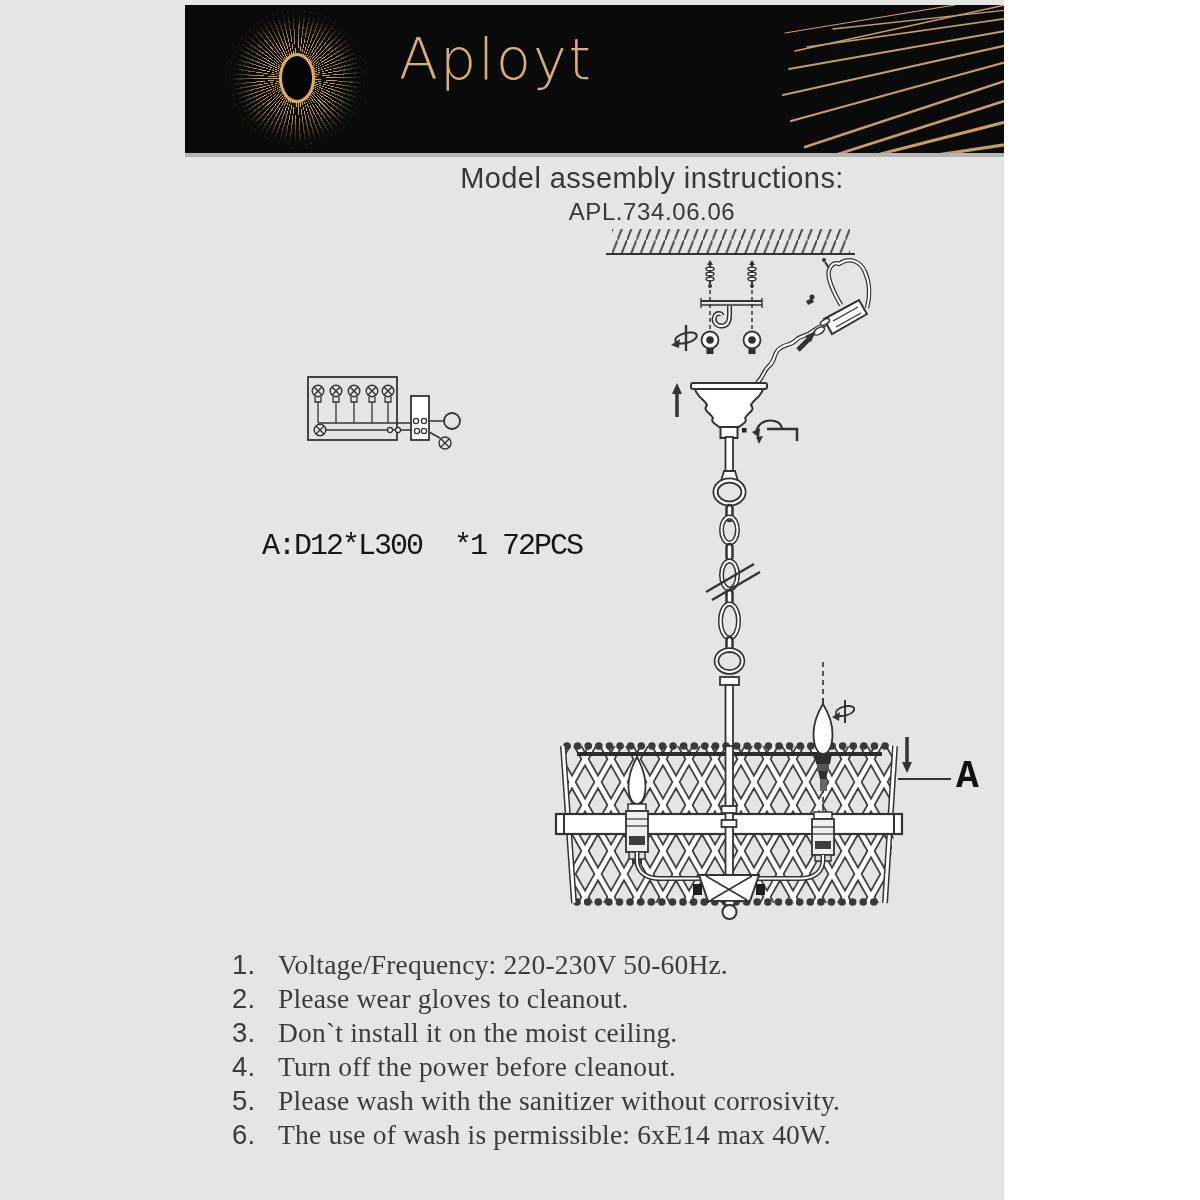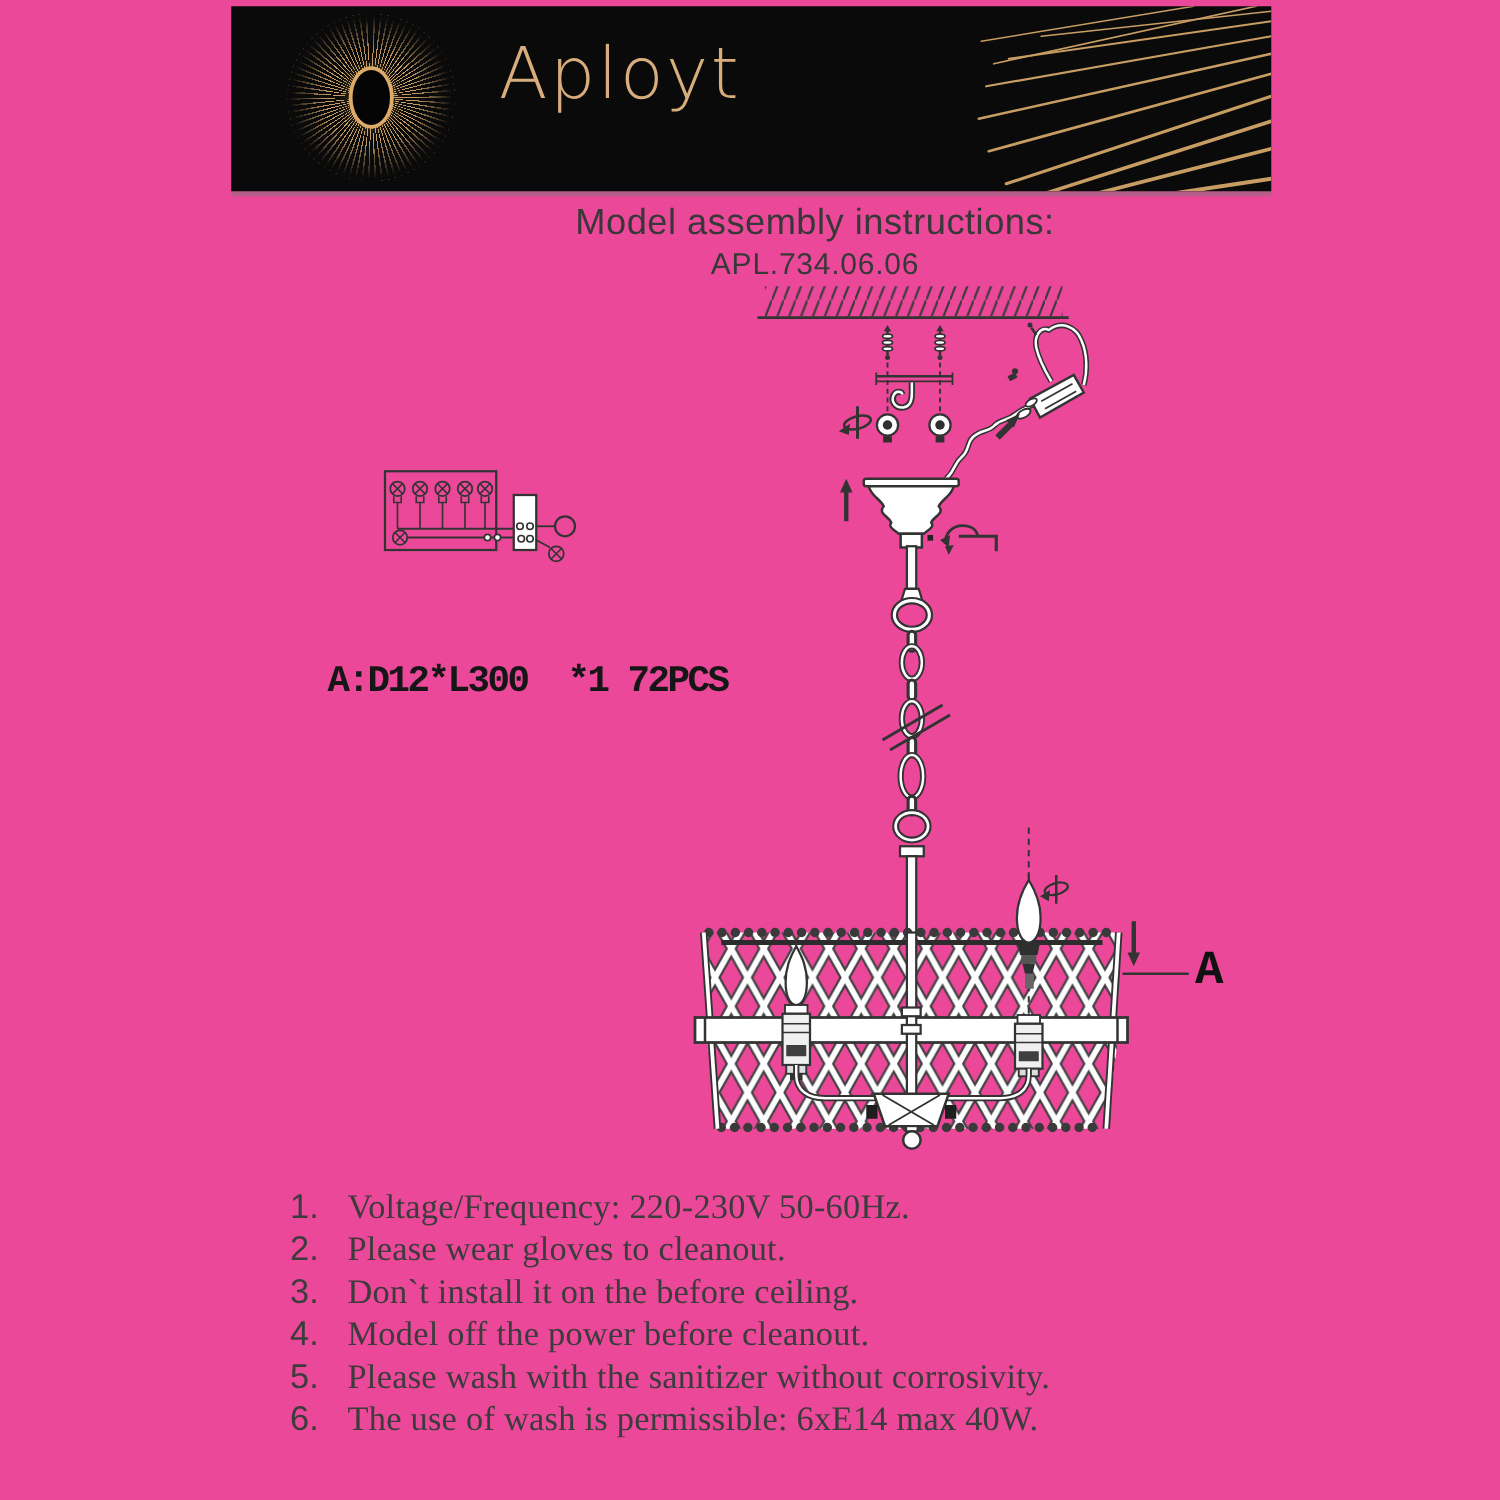--- a/index.html
+++ b/index.html
@@ -1,16 +1,16 @@
 <!DOCTYPE html>
 <html><head>
 <meta charset="utf-8">
 <style>
   html,body{margin:0;padding:0;background:#ffffff;}
-  .page{position:relative;width:1200px;height:1200px;background:#ec4899;overflow:hidden;
+  .page{position:relative;width:1004px;height:1200px;background:#e5e5e5;overflow:hidden;
         font-family:"Liberation Sans",sans-serif;}
 
   
   .banner{position:absolute;left:185px;top:5px;width:832px;height:148px;background:#0a0a0a;
           box-shadow:0 4px 0 0 rgba(120,120,120,.45);overflow:hidden;}
   .sunburst{position:absolute;left:45px;top:6px;width:134px;height:134px;border-radius:50%;
      background:
        radial-gradient(closest-side, rgba(10,10,10,1) 0 12%, rgba(10,10,10,0) 24%),
        repeating-conic-gradient(rgba(10,10,10,0) 0deg 1.6deg, #c89d63 1.6deg 2.9deg, rgba(10,10,10,0) 2.9deg 4.6deg);}
   .sunburst::after{content:"";position:absolute;inset:0;border-radius:50%;
@@ -24,21 +24,21 @@
 
   
   .title-block{position:absolute;left:12px;top:162px;width:1200px;text-align:center;color:#383838;padding-left:40px;}
   .title-line1{font-size:29px;letter-spacing:.4px;}
   .title-line2{font-size:24px;letter-spacing:.6px;margin-top:3px;}
 
   
   .drawing{position:absolute;left:250px;top:225px;width:750px;height:710px;}
 
   .part-spec{position:absolute;left:262px;top:529px;font-family:"Liberation Mono",monospace;
-             font-weight:bold;font-size:30px;letter-spacing:-2px;color:#161616;white-space:pre;}
+             font-weight:normal;font-size:30px;letter-spacing:-2px;color:#161616;white-space:pre;}
   .a-label{position:absolute;left:956px;top:755px;font-family:"Liberation Mono",monospace;
            font-weight:bold;font-size:38px;color:#111;}
 
   
   .instructions{position:absolute;left:232px;top:951px;width:790px;color:#3c3c3c;}
   .inst-row{display:flex;margin-bottom:6.5px;font-size:27.5px;letter-spacing:.2px;line-height:1;}
   .inst-row .inst-num{width:46px;flex:0 0 46px;}
   .inst-row .inst-text{flex:1;font-family:Liberation Serif, serif;}
 </style>
 </head>
@@ -322,25 +322,25 @@
     <div class="inst-row">
       <span class="inst-num">1.</span>
       <span class="inst-text">Voltage/Frequency: 220-230V 50-60Hz.</span>
     </div>
     <div class="inst-row">
       <span class="inst-num">2.</span>
       <span class="inst-text">Please wear gloves to cleanout.</span>
     </div>
     <div class="inst-row">
       <span class="inst-num">3.</span>
-      <span class="inst-text">Don`t install it on the before ceiling.</span>
+      <span class="inst-text">Don`t install it on the moist ceiling.</span>
     </div>
     <div class="inst-row">
       <span class="inst-num">4.</span>
-      <span class="inst-text">Model off the power before cleanout.</span>
+      <span class="inst-text">Turn off the power before cleanout.</span>
     </div>
     <div class="inst-row">
       <span class="inst-num">5.</span>
       <span class="inst-text">Please wash with the sanitizer without corrosivity.</span>
     </div>
     <div class="inst-row">
       <span class="inst-num">6.</span>
       <span class="inst-text">The use of wash is permissible: 6xE14 max 40W.</span>
     </div>
   </div>

